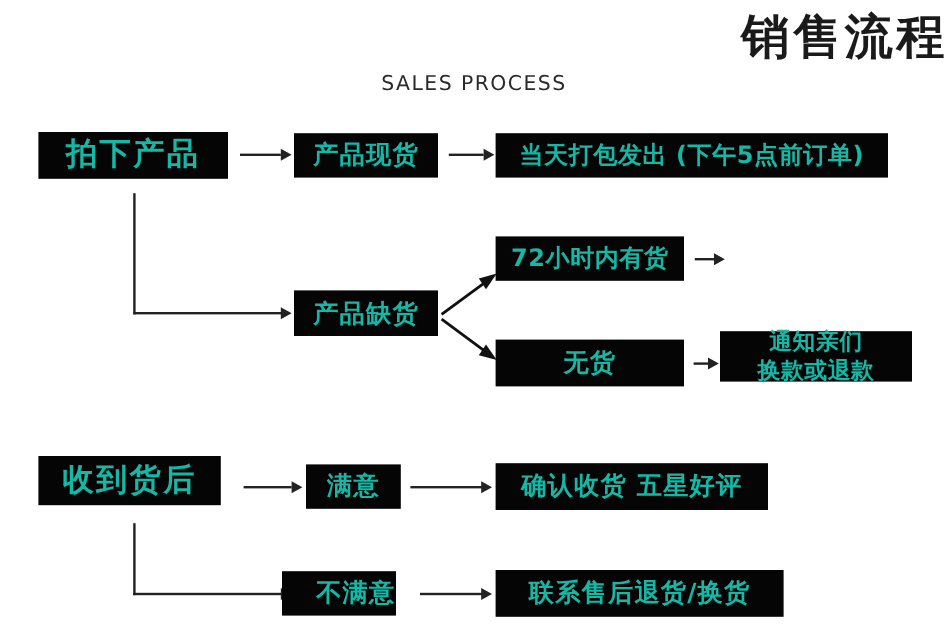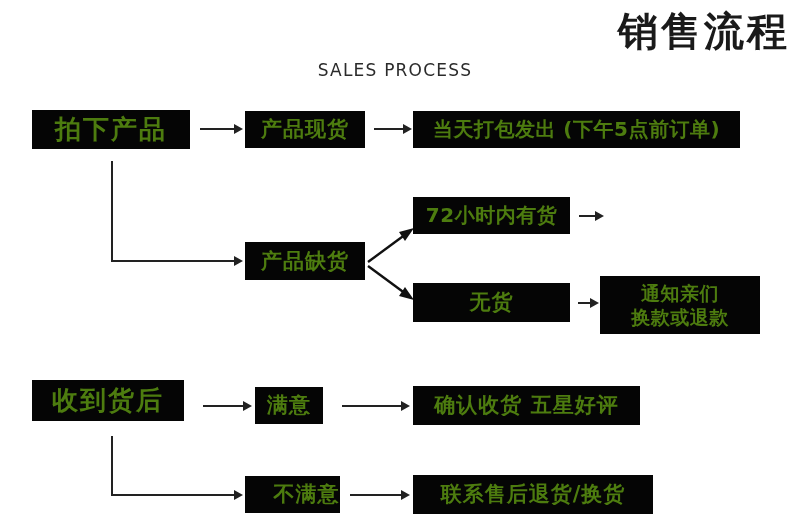--- a/index.html
+++ b/index.html
@@ -38,21 +38,21 @@
     font-size: 17px;
     font-weight: normal;
     color: #2b2b2b;
     letter-spacing: 1.2px;
     white-space: nowrap;
   }
   
   .node {
     position: absolute;
     background: #050505;
-    color: #4d7c0f;
+    color: #14b8a6;
     display: flex;
     align-items: center;
     justify-content: center;
     text-align: center;
     font-weight: bold;
     line-height: 1.18;
     box-sizing: border-box;
     white-space: pre-line;
   }
   .n-big   { font-size: 26px; letter-spacing: 2px; }
@@ -128,39 +128,39 @@
 
   <div class="hline" style="left:579px; top:215px; width:16px;"></div>
   <div class="arrowhead" style="left:595px; top:211px;"></div>
 
 
   <div class="node n-med" style="left:413px; top:283px; width:157px; height:39px;">无货</div>
 
   <div class="hline" style="left:578px; top:302px; width:13px;"></div>
   <div class="arrowhead" style="left:590px; top:298px;"></div>
 
-  <div class="node n-two" style="left:600px; top:276px; width:160px; height:58px;">通知亲们
+  <div class="node n-two" style="left:600px; top:276px; width:160px; height:42px;">通知亲们
 换款或退款</div>
 
   <div class="node n-big" style="left:32px; top:380px; width:152px; height:41px;">收到货后</div>
 
   <div class="hline" style="left:203px; top:405px; width:40px;"></div>
   <div class="arrowhead" style="left:243px; top:401px;"></div>
 
-  <div class="node n-med" style="left:255px; top:387px; width:68px; height:37px;">满意</div>
+  <div class="node n-med" style="left:255px; top:387px; width:79px; height:37px;">满意</div>
 
   <div class="hline" style="left:342px; top:405px; width:60px;"></div>
   <div class="arrowhead" style="left:401px; top:401px;"></div>
 
   <div class="node n-med" style="left:413px; top:386px; width:227px; height:39px;">确认收货 五星好评</div>
 
   <div class="vline" style="left:111px; top:436px; height:60px;"></div>
   <div class="hline" style="left:111px; top:494px; width:124px;"></div>
   <div class="arrowhead" style="left:234px; top:490px;"></div>
 
-  <div class="node n-med" style="left:245px; top:476px; width:95px; height:37px;padding-left:28px;">不满意</div>
+  <div class="node n-med" style="left:235px; top:476px; width:95px; height:37px;padding-left:28px;">不满意</div>
 
   <div class="hline" style="left:350px; top:494px; width:52px;"></div>
   <div class="arrowhead" style="left:401px; top:490px;"></div>
 
   <div class="node n-med" style="left:413px; top:475px; width:240px; height:39px;">联系售后退货/换货</div>
 
 </div>
 
 </body></html>

